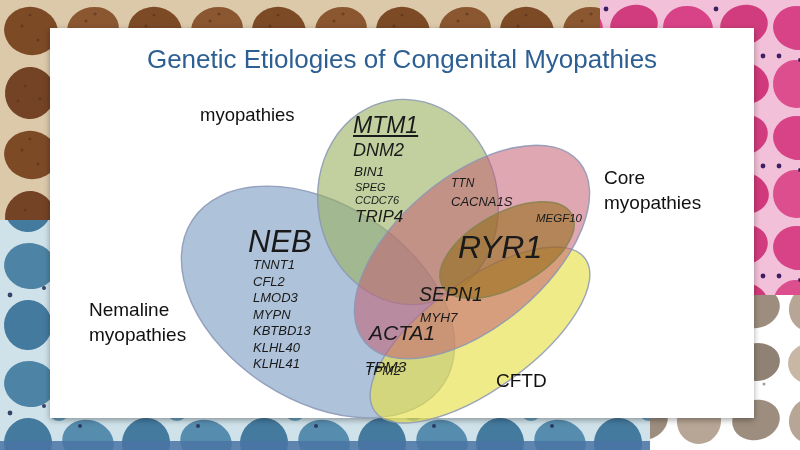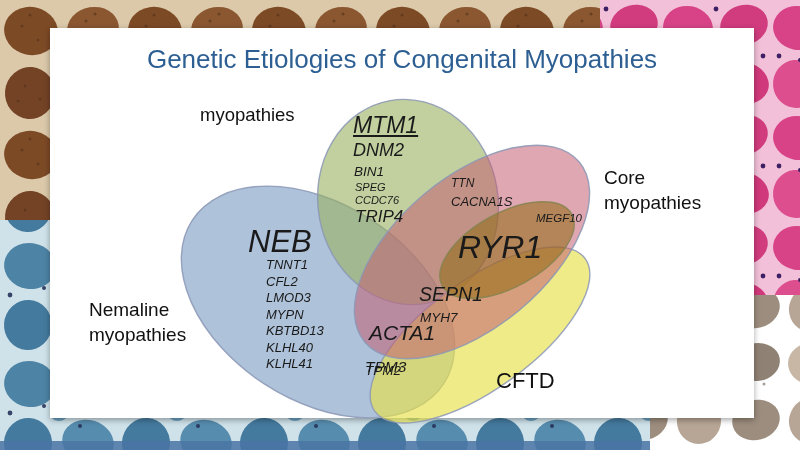--- a/index.html
+++ b/index.html
@@ -131,31 +131,31 @@
       <div>myopathies</div>
     </div>
     <div class="t cat" style="left:604px;top:165px;font-size:19px;line-height:25px;">
       <div>Core</div>
       <div>myopathies</div>
     </div>
     <div class="t cat" style="left:89px;top:297px;font-size:19px;line-height:25px;">
       <div>Nemaline</div>
       <div>myopathies</div>
     </div>
-    <div class="t cat" style="left:496px;top:369px;font-size:22px;">CFTD</div>
+    <div class="t cat" style="left:496px;top:369px;font-size:19px;">CFTD</div>
 
     <div class="t gene" style="left:353px;top:112px;font-size:23px;text-decoration:underline;">MTM1</div>
     <div class="t gene" style="left:353px;top:140px;font-size:18px;">DNM2</div>
     <div class="t gene" style="left:354px;top:164px;font-size:13.5px;">BIN1</div>
     <div class="t gene" style="left:355px;top:181px;font-size:11px;">SPEG</div>
     <div class="t gene" style="left:355px;top:194px;font-size:11px;">CCDC76</div>
     <div class="t gene" style="left:355px;top:207px;font-size:17px;">TRIP4</div>
 
     <div class="t gene" style="left:248px;top:224px;font-size:31px;">NEB</div>
-    <div class="list" style="left:253px;top:257px;font-size:13px;margin-left:13px;">
+    <div class="list" style="left:253px;top:257px;font-size:13px;">
       <div class="t gene">TNNT1</div>
       <div class="t gene">CFL2</div>
       <div class="t gene">LMOD3</div>
       <div class="t gene">MYPN</div>
       <div class="t gene">KBTBD13</div>
       <div class="t gene">KLHL40</div>
       <div class="t gene">KLHL41</div>
     </div>
 
     <div class="t gene" style="left:536px;top:176px;font-size:11.5px;margin-top:36px;">MEGF10</div>

